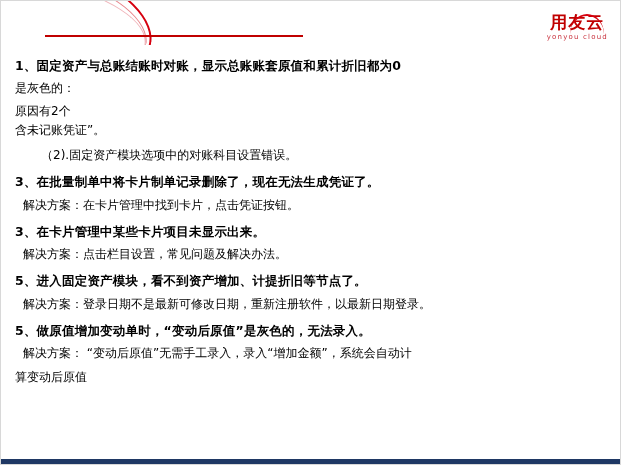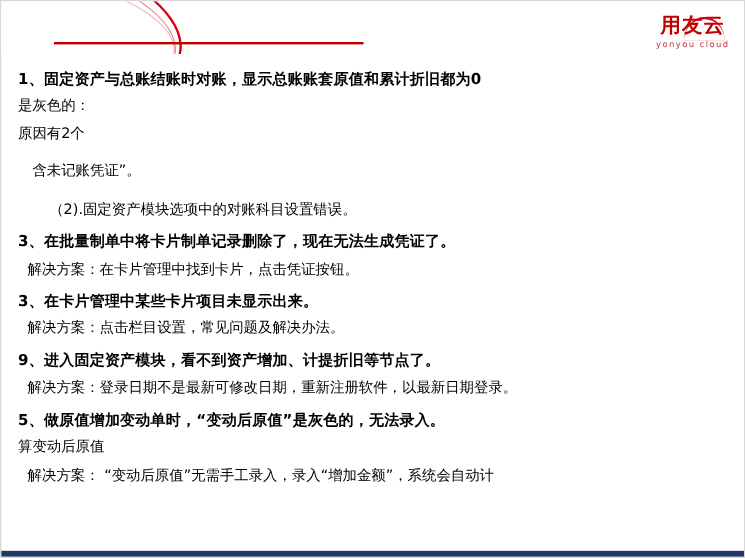--- a/index.html
+++ b/index.html
@@ -137,21 +137,21 @@
   }
   .sub-item {
     font-size: 12px;
     line-height: 1.65;
     margin: 5px 0 0 0;
     margin-left: 26px;
   }
   .sub-item-cont {
     font-size: 12px;
     line-height: 1.65;
-    margin: 12px;
+    margin: 0;
   }
   .tight {
     margin-top: 3px;
   }
   .bottom-bar {
     position: absolute;
     left: 0;
     bottom: 0;
     width: 100%;
     height: 5px;
@@ -182,23 +182,23 @@
     <div class="plain tight">原因有2个</div>
     <div class="sub-item-cont">含未记账凭证”。</div>
     <div class="sub-item">（2).固定资产模块选项中的对账科目设置错误。</div>
 
     <div class="q-line">3、在批量制单中将卡片制单记录删除了，现在无法生成凭证了。</div>
     <div class="plain indent-sol">解决方案：在卡片管理中找到卡片，点击凭证按钮。</div>
 
     <div class="q-line">3、在卡片管理中某些卡片项目未显示出来。</div>
     <div class="plain indent-sol">解决方案：点击栏目设置，常见问题及解决办法。</div>
 
-    <div class="q-line">9、进入固定资产模块，看不到资产增加、计提折旧等节点了。</div>
+    <div class="q-line">5、进入固定资产模块，看不到资产增加、计提折旧等节点了。</div>
     <div class="plain indent-sol">解决方案：登录日期不是最新可修改日期，重新注册软件，以最新日期登录。</div>
 
     <div class="q-line">5、做原值增加变动单时，“变动后原值”是灰色的，无法录入。</div>
+    <div class="plain indent-sol">解决方案： “变动后原值”无需手工录入，录入“增加金额”，系统会自动计</div>
     <div class="plain">算变动后原值</div>
-    <div class="plain indent-sol">解决方案： “变动后原值”无需手工录入，录入“增加金额”，系统会自动计</div>
 
   </div>
 
   <div class="bottom-bar"></div>
 </div>
 
 </body></html>

